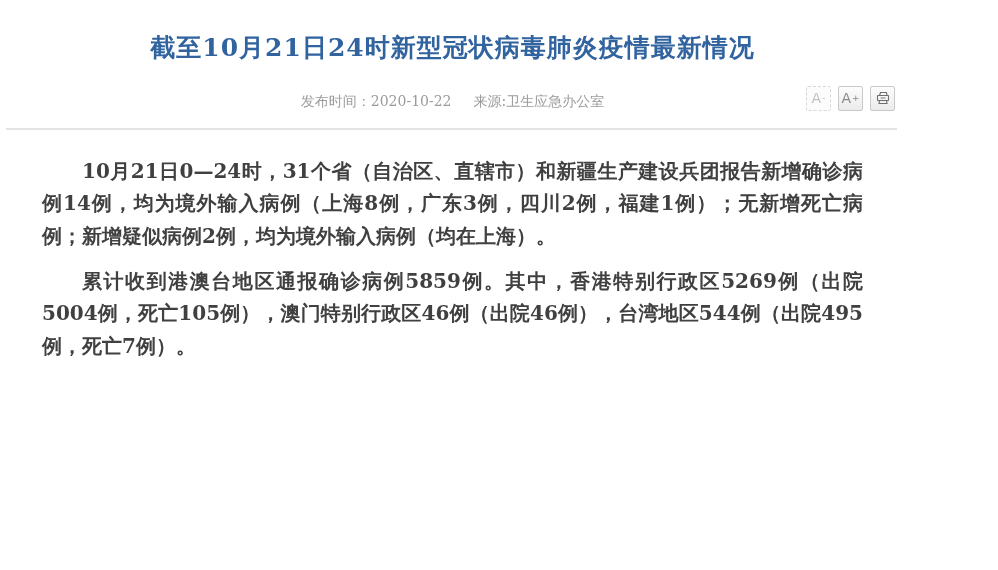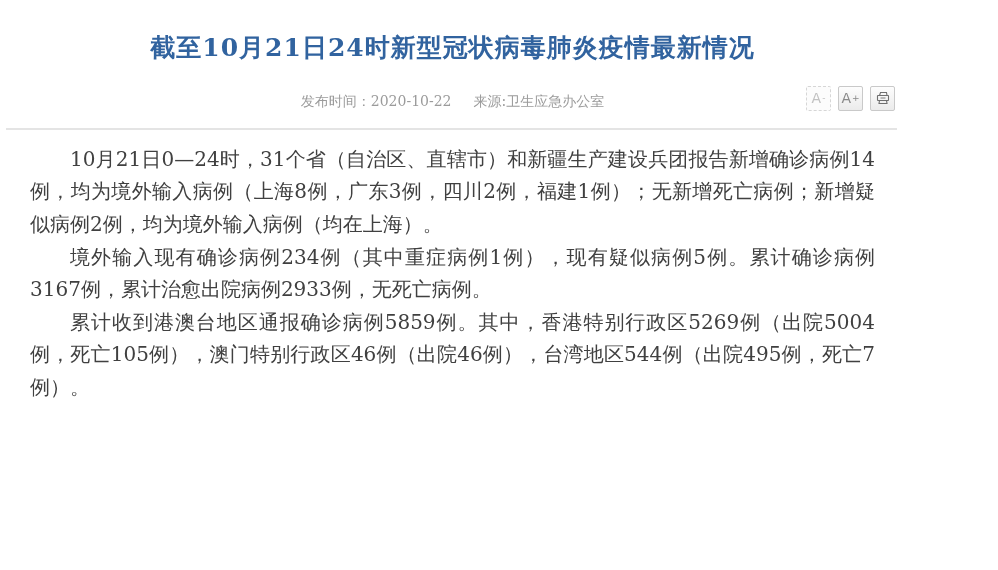--- a/index.html
+++ b/index.html
@@ -67,22 +67,23 @@
     margin: 12px 8px 0 6px;
   }
   .article-body {
     padding: 13px 30px 0 30px;
     font-size: 20px;
     line-height: 32.6px;
     color: #404040;
     text-align: justify;
   }
   .article-body p {
-    margin: 0;
+    margin: 12px;
     text-indent: 2em;
+    font-weight: bold;
   }
 </style>
 </head>
 <body>
 
 <div class="page">
 
   <h1 class="article-title">截至10月21日24时新型冠状病毒肺炎疫情最新情况</h1>
 
   <div class="meta-row">
@@ -109,17 +110,16 @@
           </svg>
         </span>
       </button>
     </div>
   </div>
 
   <div class="divider"></div>
 
   <div class="article-body">
     <p>10月21日0—24时，31个省（自治区、直辖市）和新疆生产建设兵团报告新增确诊病例14例，均为境外输入病例（上海8例，广东3例，四川2例，福建1例）；无新增死亡病例；新增疑似病例2例，均为境外输入病例（均在上海）。</p>
-    <p>境外输入现有确诊病例234例（其中重症病例1例），现有疑似病例5例。累计确诊病例3167例，累计治愈出院病例2933例，无死亡病例。</p>
     <p>累计收到港澳台地区通报确诊病例5859例。其中，香港特别行政区5269例（出院5004例，死亡105例），澳门特别行政区46例（出院46例），台湾地区544例（出院495例，死亡7例）。</p>
   </div>
 
 </div>
 
 </body></html>

